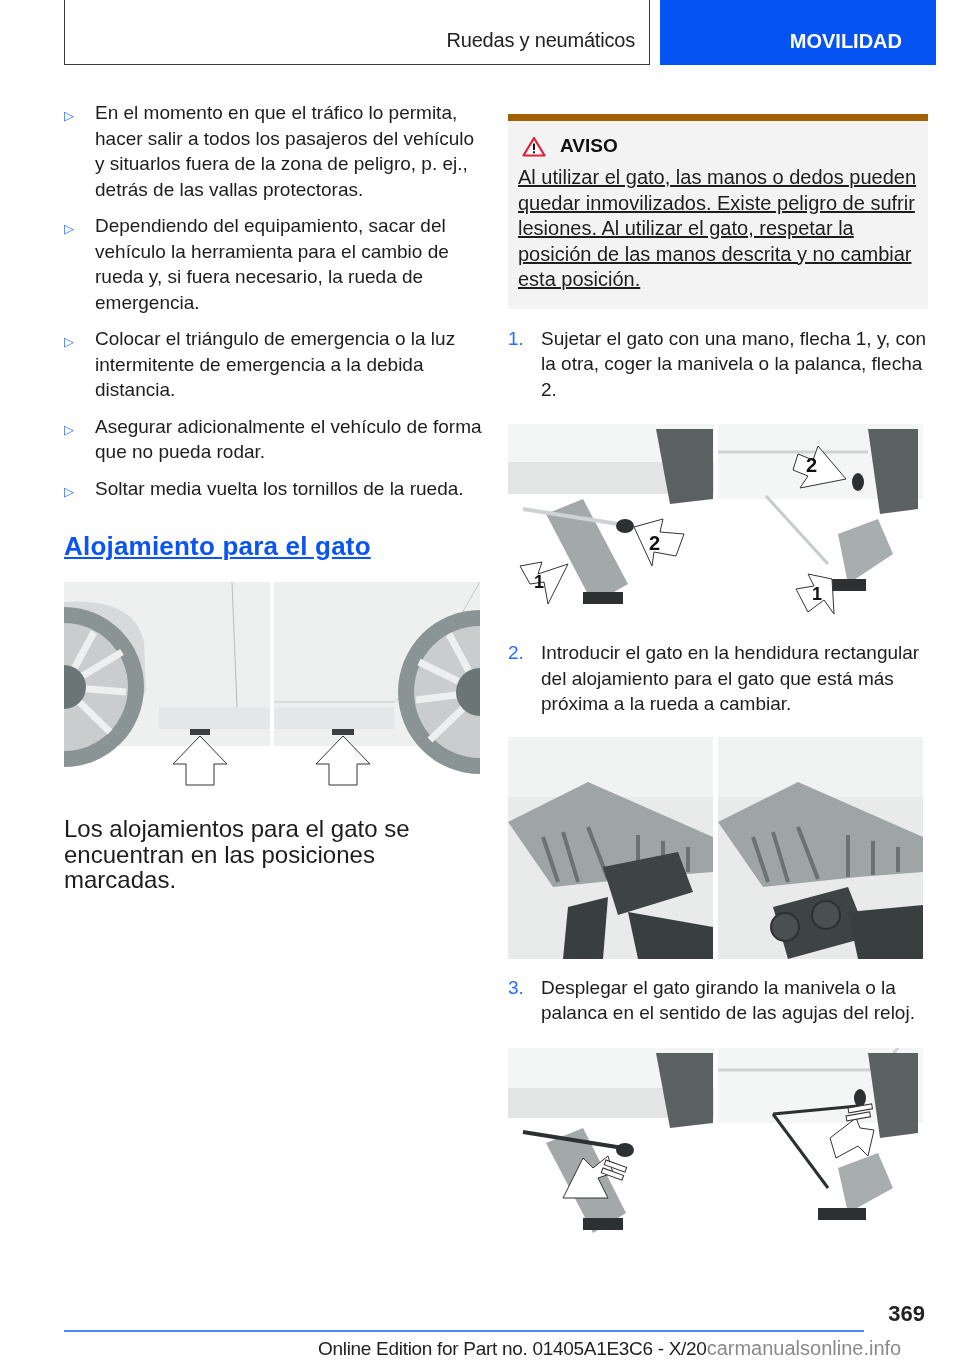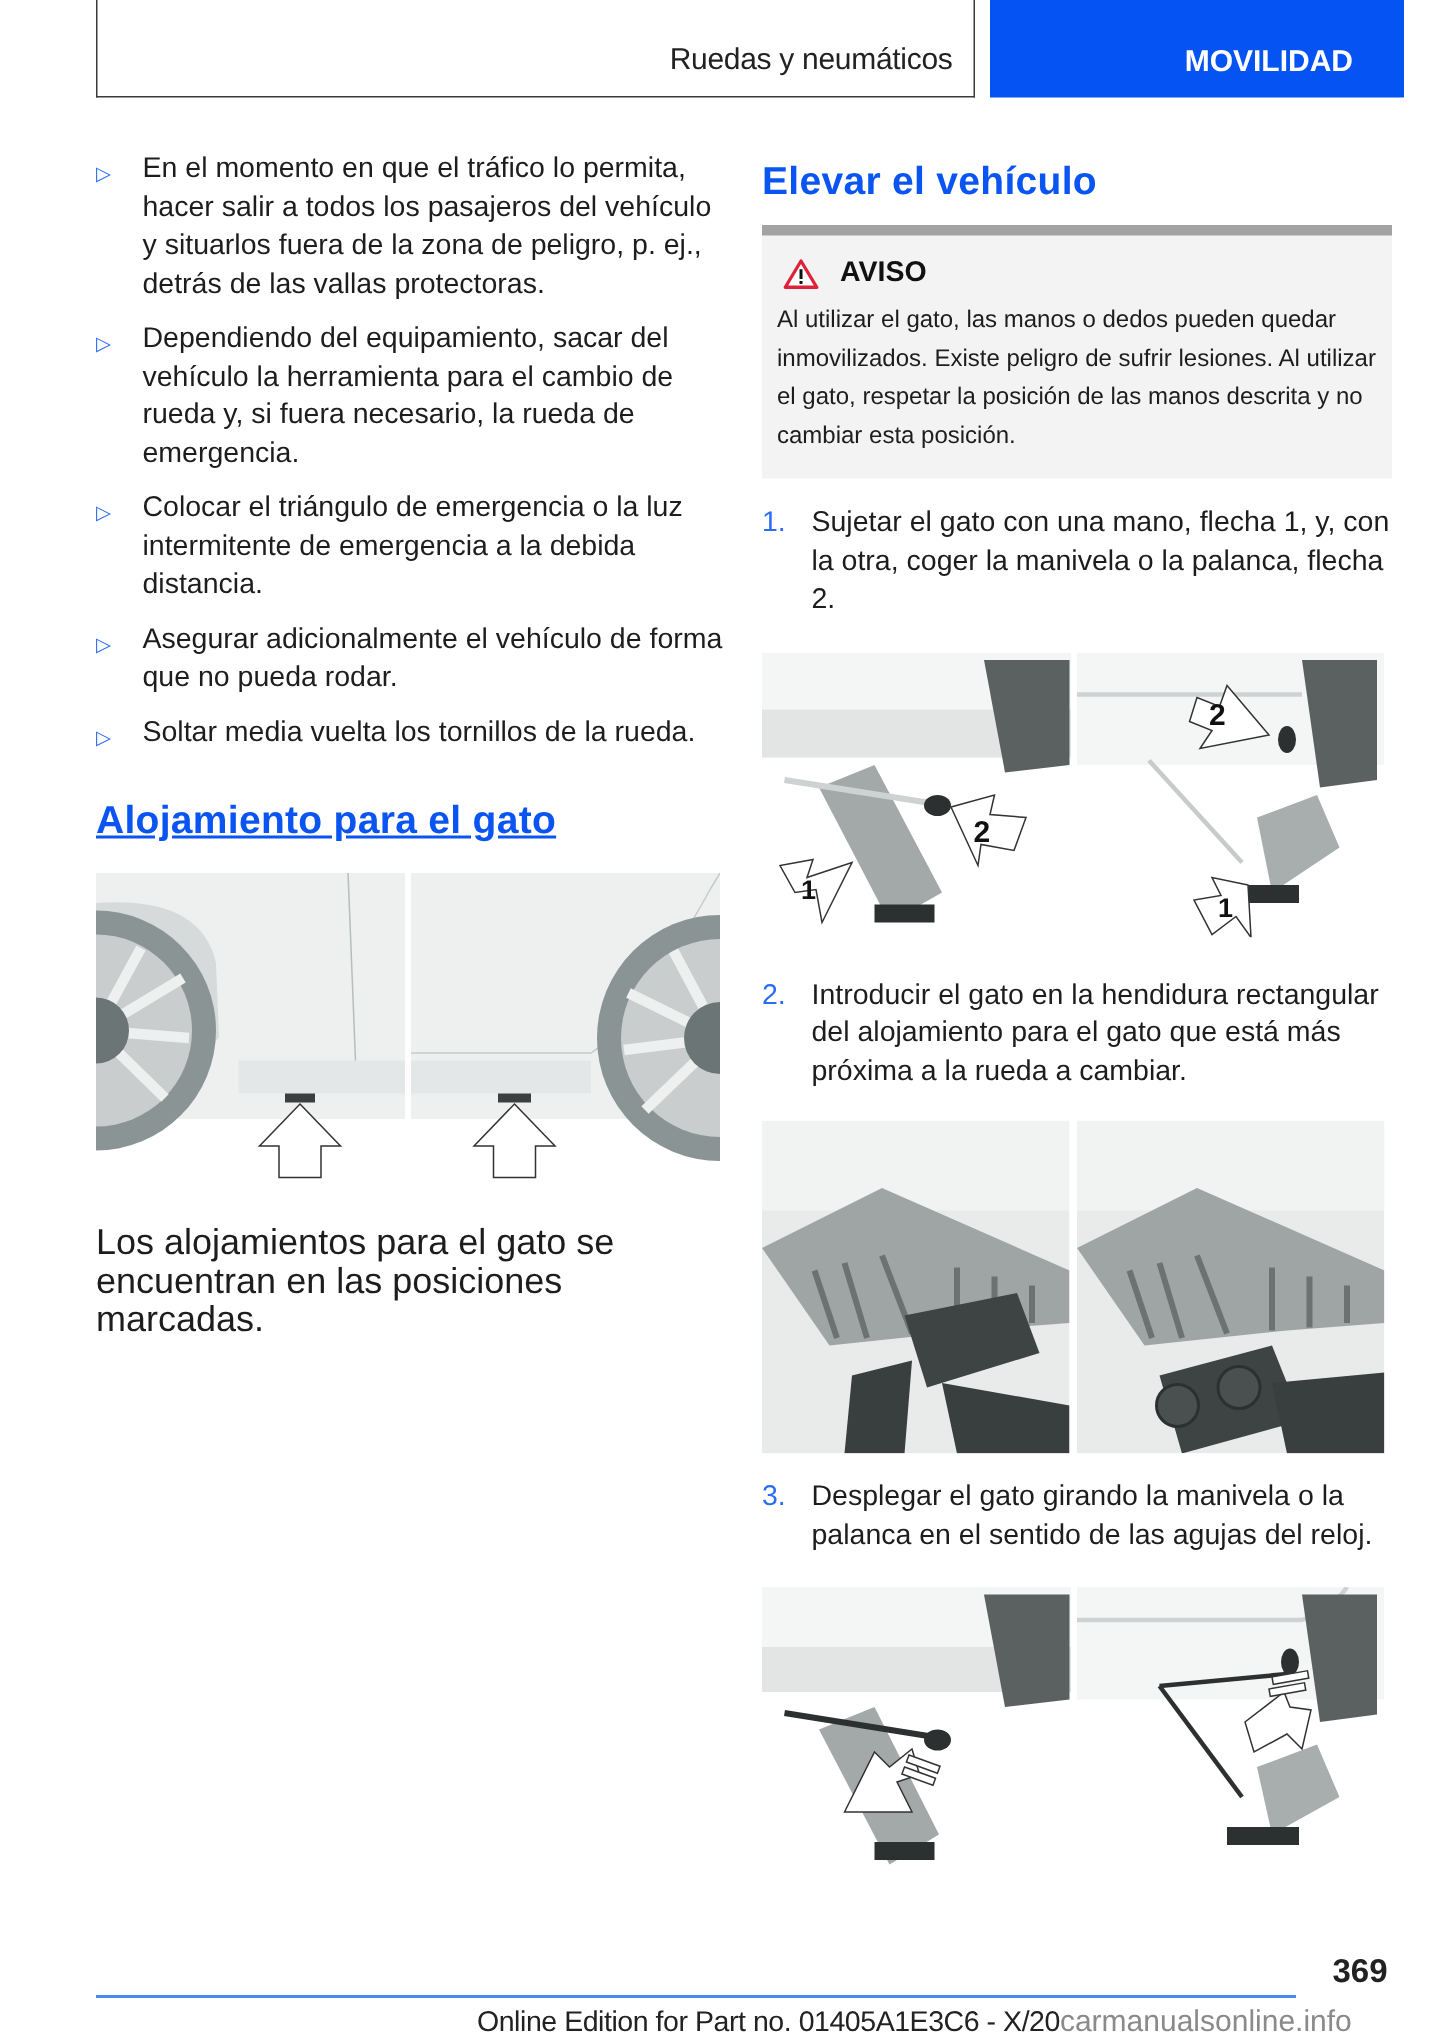--- a/index.html
+++ b/index.html
@@ -20,24 +20,24 @@
   .bullet { position: relative; padding-left: 31px; font-size: 19px; line-height: 25.5px; margin-bottom: 11px; color: #1d1d1d; }
   .bullet .tri { position: absolute; left: 0; top: 3px; color: #2a6df5; font-size: 13px; }
 
   h2.section { color: #0a55f2; font-size: 26px; font-weight: bold; letter-spacing: 0.2px; }
 
   .photo { position: relative; overflow: hidden; background: #f2f3f3; }
   .photo svg { display: block; }
 
   .para { font-size: 24px; line-height: 25.5px; color: #1d1d1d; }
 
-  .warn { background: #f3f3f3; border-top: 7px solid #a3a3a3; padding: 14px 10px 16px 10px; margin-top: 14px; }
+  .warn { background: #f3f3f3; border-top: 7px solid #a16207; padding: 14px 10px 16px 10px; margin-top: 14px; }
   .warn-title { display: flex; align-items: center; font-weight: bold; font-size: 19px; color: #111; margin-bottom: 8px; }
   .warn-title svg { margin: 0 14px 0 4px; }
-  .warn-body { font-size: 16px; line-height: 25.5px; color: #1d1d1d; }
+  .warn-body { font-size: 20px; line-height: 25.5px; color: #1d1d1d; text-decoration: underline; }
 
   .step { position: relative; padding-left: 33px; font-size: 19px; line-height: 25.5px; color: #1d1d1d; }
   .step .num { position: absolute; left: 0; top: 0; color: #2a6df5; }
 
   
   .page-num { position: absolute; right: 35px; top: 1301px; font-size: 22px; font-weight: bold; color: #222; }
   .footer-line { position: absolute; left: 64px; top: 1330px; width: 800px; height: 2px; background: #4a8af0; }
   .footer-text { position: absolute; left: 318px; top: 1337px; font-size: 19px; color: #222; letter-spacing: -0.3px; white-space: nowrap; }
   .footer-text .wm { color: #8a8a8a; font-size: 20px; letter-spacing: 0; }
 </style>
@@ -109,21 +109,20 @@
 
       <path d="M136,154 L163,182 L150,182 L150,203 L122,203 L122,182 L109,182 Z" fill="#fff" stroke="#333" stroke-width="1"></path>
       <path d="M279,154 L306,182 L293,182 L293,203 L265,203 L265,182 L252,182 Z" fill="#fff" stroke="#333" stroke-width="1"></path>
     </svg>
   </div>
 
   <p class="para" style="margin-top:30px;">Los alojamientos para el gato se encuentran en las posiciones marcadas.</p>
 </div>
 
 <div class="col-right">
-  <h2 class="section" style="margin-top:5px;">Elevar el vehículo</h2>
 
   <div class="warn">
     <div class="warn-title">
       <svg width="24" height="21" viewBox="0 0 24 21">
         <path d="M12,2 L22.5,19.5 L1.5,19.5 Z" fill="#fff" stroke="#e0213a" stroke-width="2.2" stroke-linejoin="round"></path>
         <rect x="11" y="7.5" width="2" height="6.5" fill="#111"></rect>
         <rect x="11" y="15.3" width="2" height="2" fill="#111"></rect>
       </svg>
       <span>AVISO</span>
     </div>

